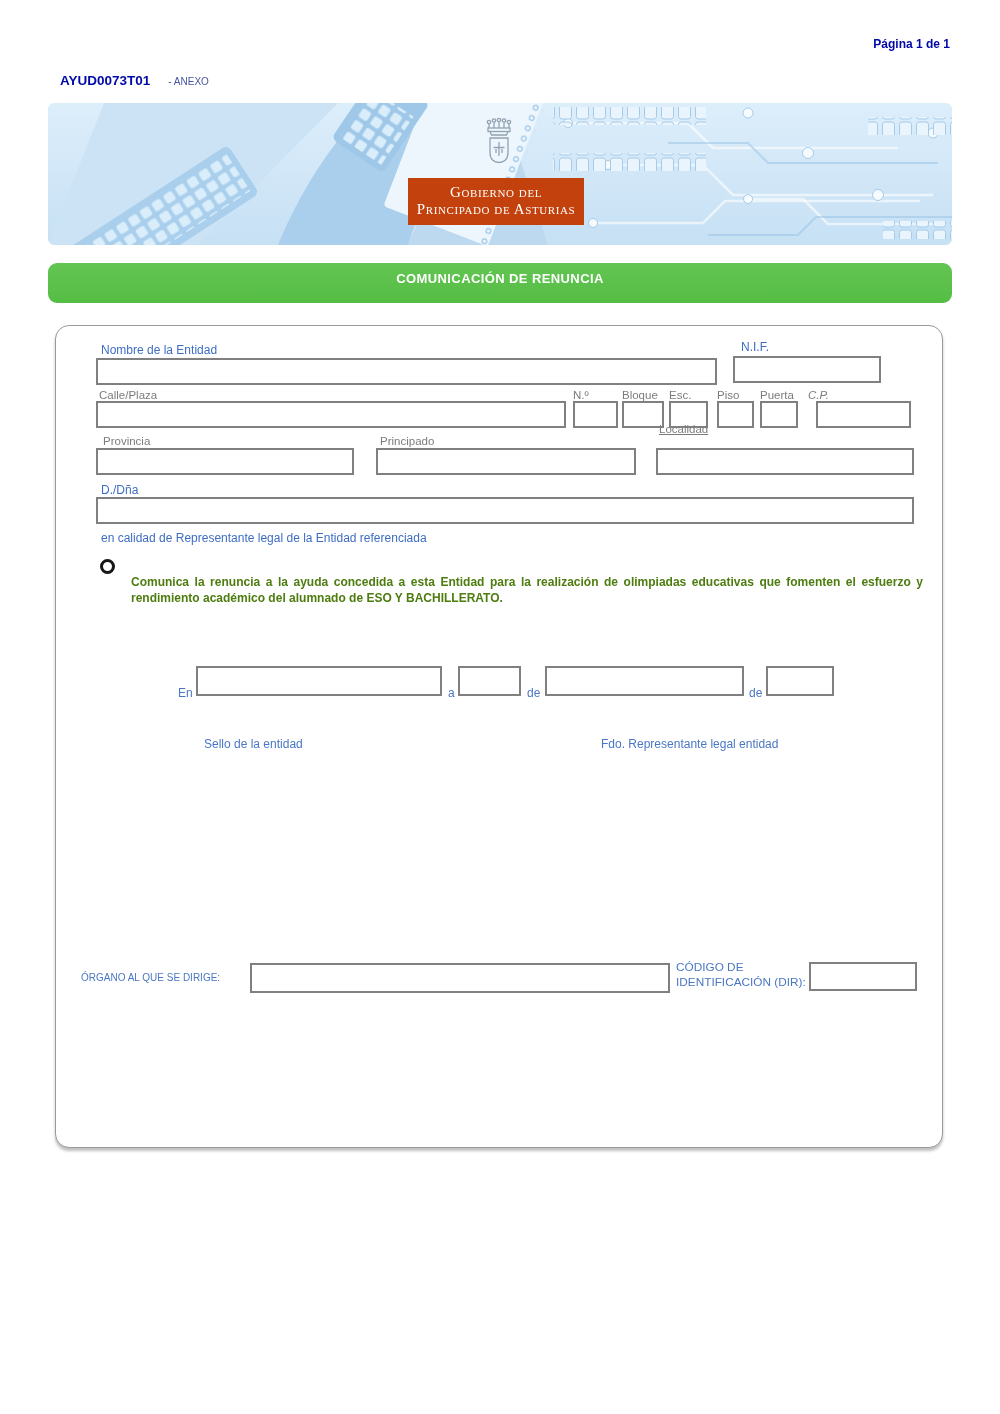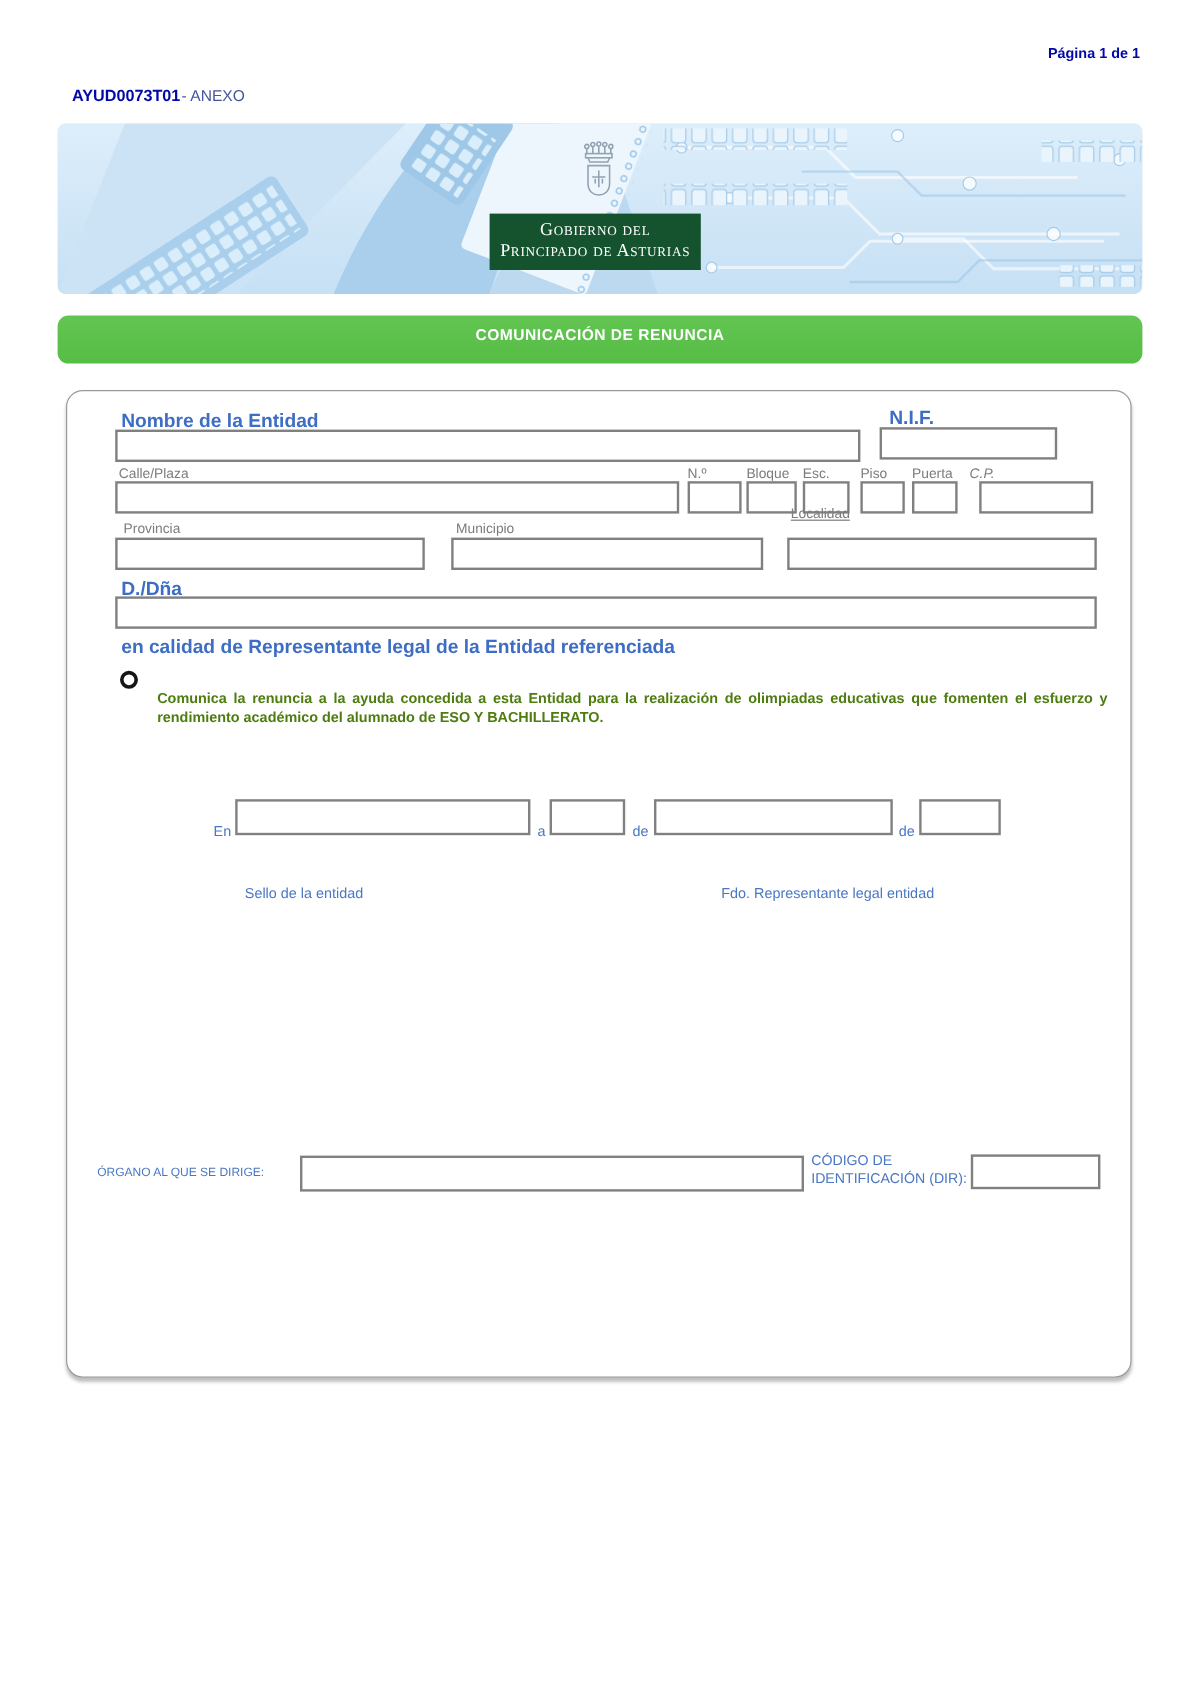--- a/index.html
+++ b/index.html
@@ -9,54 +9,54 @@
     background:#ffffff; overflow:hidden;
     font-family:"Liberation Sans", sans-serif;
   }
   
   .page-indicator {
     position:absolute; top:37px; right:50px;
     font-size:12px; font-weight:bold; color:#0008a8;
   }
   .code-line { position:absolute; left:60px; top:71px; white-space:nowrap; }
   .code-line .code { font-size:13.5px; font-weight:bold; color:#0008a8; }
-  .code-line .suffix { font-size:13px; color:#46549c; margin-left:1px; }
+  .code-line .suffix { font-size:10px; color:#46549c; margin-left:18px; }
   .title-block { position:absolute; left:234px; top:55px; }
   .title-block div {
     font-size:13.8px; font-weight:bold; color:#0008a8;
     line-height:17px; white-space:nowrap;
   }
   
   .banner {
     position:absolute; left:48px; top:103px; width:904px; height:142px;
     border-radius:7px; overflow:hidden; background:#d2e7f7;
   }
   .banner svg.bg { position:absolute; left:0; top:0; width:100%; height:100%; }
   .emblem { position:absolute; left:434px; top:13px; }
   .logo-box {
     position:absolute; left:360px; top:75px; width:176px; height:47px;
-    background:#14532d; color:#ffffff; text-align:center;
+    background:#c2410c; color:#ffffff; text-align:center;
     font-family:"Liberation Serif", serif; font-variant:small-caps;
     padding-top:6px;
   }
   .logo-box div { font-size:15px; line-height:17px; letter-spacing:0.6px; }
   
   .section-bar {
     position:absolute; left:48px; top:263px; width:904px; height:40px;
     background:linear-gradient(#63c553,#55bd44); border-radius:9px;
     color:#ffffff; font-weight:bold; font-size:13px; letter-spacing:0.4px;
     text-align:center; line-height:32px;
   }
   
   .form-box {
     position:absolute; left:55px; top:325px; width:888px; height:823px;
     background:#ffffff; border:1px solid #9a9a9a; border-radius:14px;
     box-shadow:0 3px 3px rgba(0,0,0,0.25);
   }
-  .lblb { position:absolute; color:#3e6dc4; font-size:16px; font-weight:bold; white-space:nowrap; }
+  .lblb { position:absolute; color:#3e6dc4; font-size:12px; font-weight:normal; white-space:nowrap; }
   .lblb-reg { position:absolute; color:#4a77c4; font-size:12px; white-space:nowrap; }
   .lblg { position:absolute; color:#7c7c7c; font-size:11.5px; white-space:nowrap; }
   .lblg.center { }
   .ibox {
     position:absolute; border:2px solid #808080; background:#ffffff;
     font-family:"Liberation Sans", sans-serif; font-size:13px; color:#222;
     padding:0 4px; outline:none;
   }
   .radio {
     position:absolute; width:15px; height:15px; border:3px solid #161616;
@@ -183,21 +183,21 @@
     <input class="ibox" style="left: 613px; top: 75px; width: 39px; height: 27px;" value="">
     <div class="lblg center" style="left:661px; top:63px; width:37px;">Piso</div>
     <input class="ibox" style="left: 661px; top: 75px; width: 37px; height: 27px;" value="">
     <div class="lblg center" style="left:704px; top:63px; width:38px;">Puerta</div>
     <input class="ibox" style="left: 704px; top: 75px; width: 38px; height: 27px;" value="">
     <div class="lblg center" style="left:752px; top:63px; width:95px;font-style:italic;">C.P.</div>
     <input class="ibox" style="left: 760px; top: 75px; width: 95px; height: 27px;" value="">
 
     <div class="lblg" style="left:47px; top:109px;">Provincia</div>
     <input class="ibox" style="left: 40px; top: 122px; width: 258px; height: 27px;" value="">
-    <div class="lblg" style="left:324px; top:109px;">Municipio</div>
+    <div class="lblg" style="left:324px; top:109px;">Principado</div>
     <input class="ibox" style="left: 320px; top: 122px; width: 260px; height: 27px;" value="">
     <div class="lblg" style="left:603px; top:97px;text-decoration:underline;">Localidad</div>
     <input class="ibox" style="left: 600px; top: 122px; width: 258px; height: 27px;" value="">
 
     <div class="lblb" style="left:45px; top:157px;">D./Dña</div>
     <input class="ibox" style="left: 40px; top: 171px; width: 818px; height: 27px;" value="">
     <div class="lblb" style="left:45px; top:205px;">en calidad de Representante legal de la Entidad referenciada</div>
 
     <div class="radio" style="left:44px; top:233px;" role="radio" aria-checked="false"></div>
     <div class="decl-text">Comunica la renuncia a la ayuda concedida a esta Entidad para la realización de olimpiadas educativas que fomenten el esfuerzo y rendimiento académico del alumnado de ESO Y BACHILLERATO.</div>

